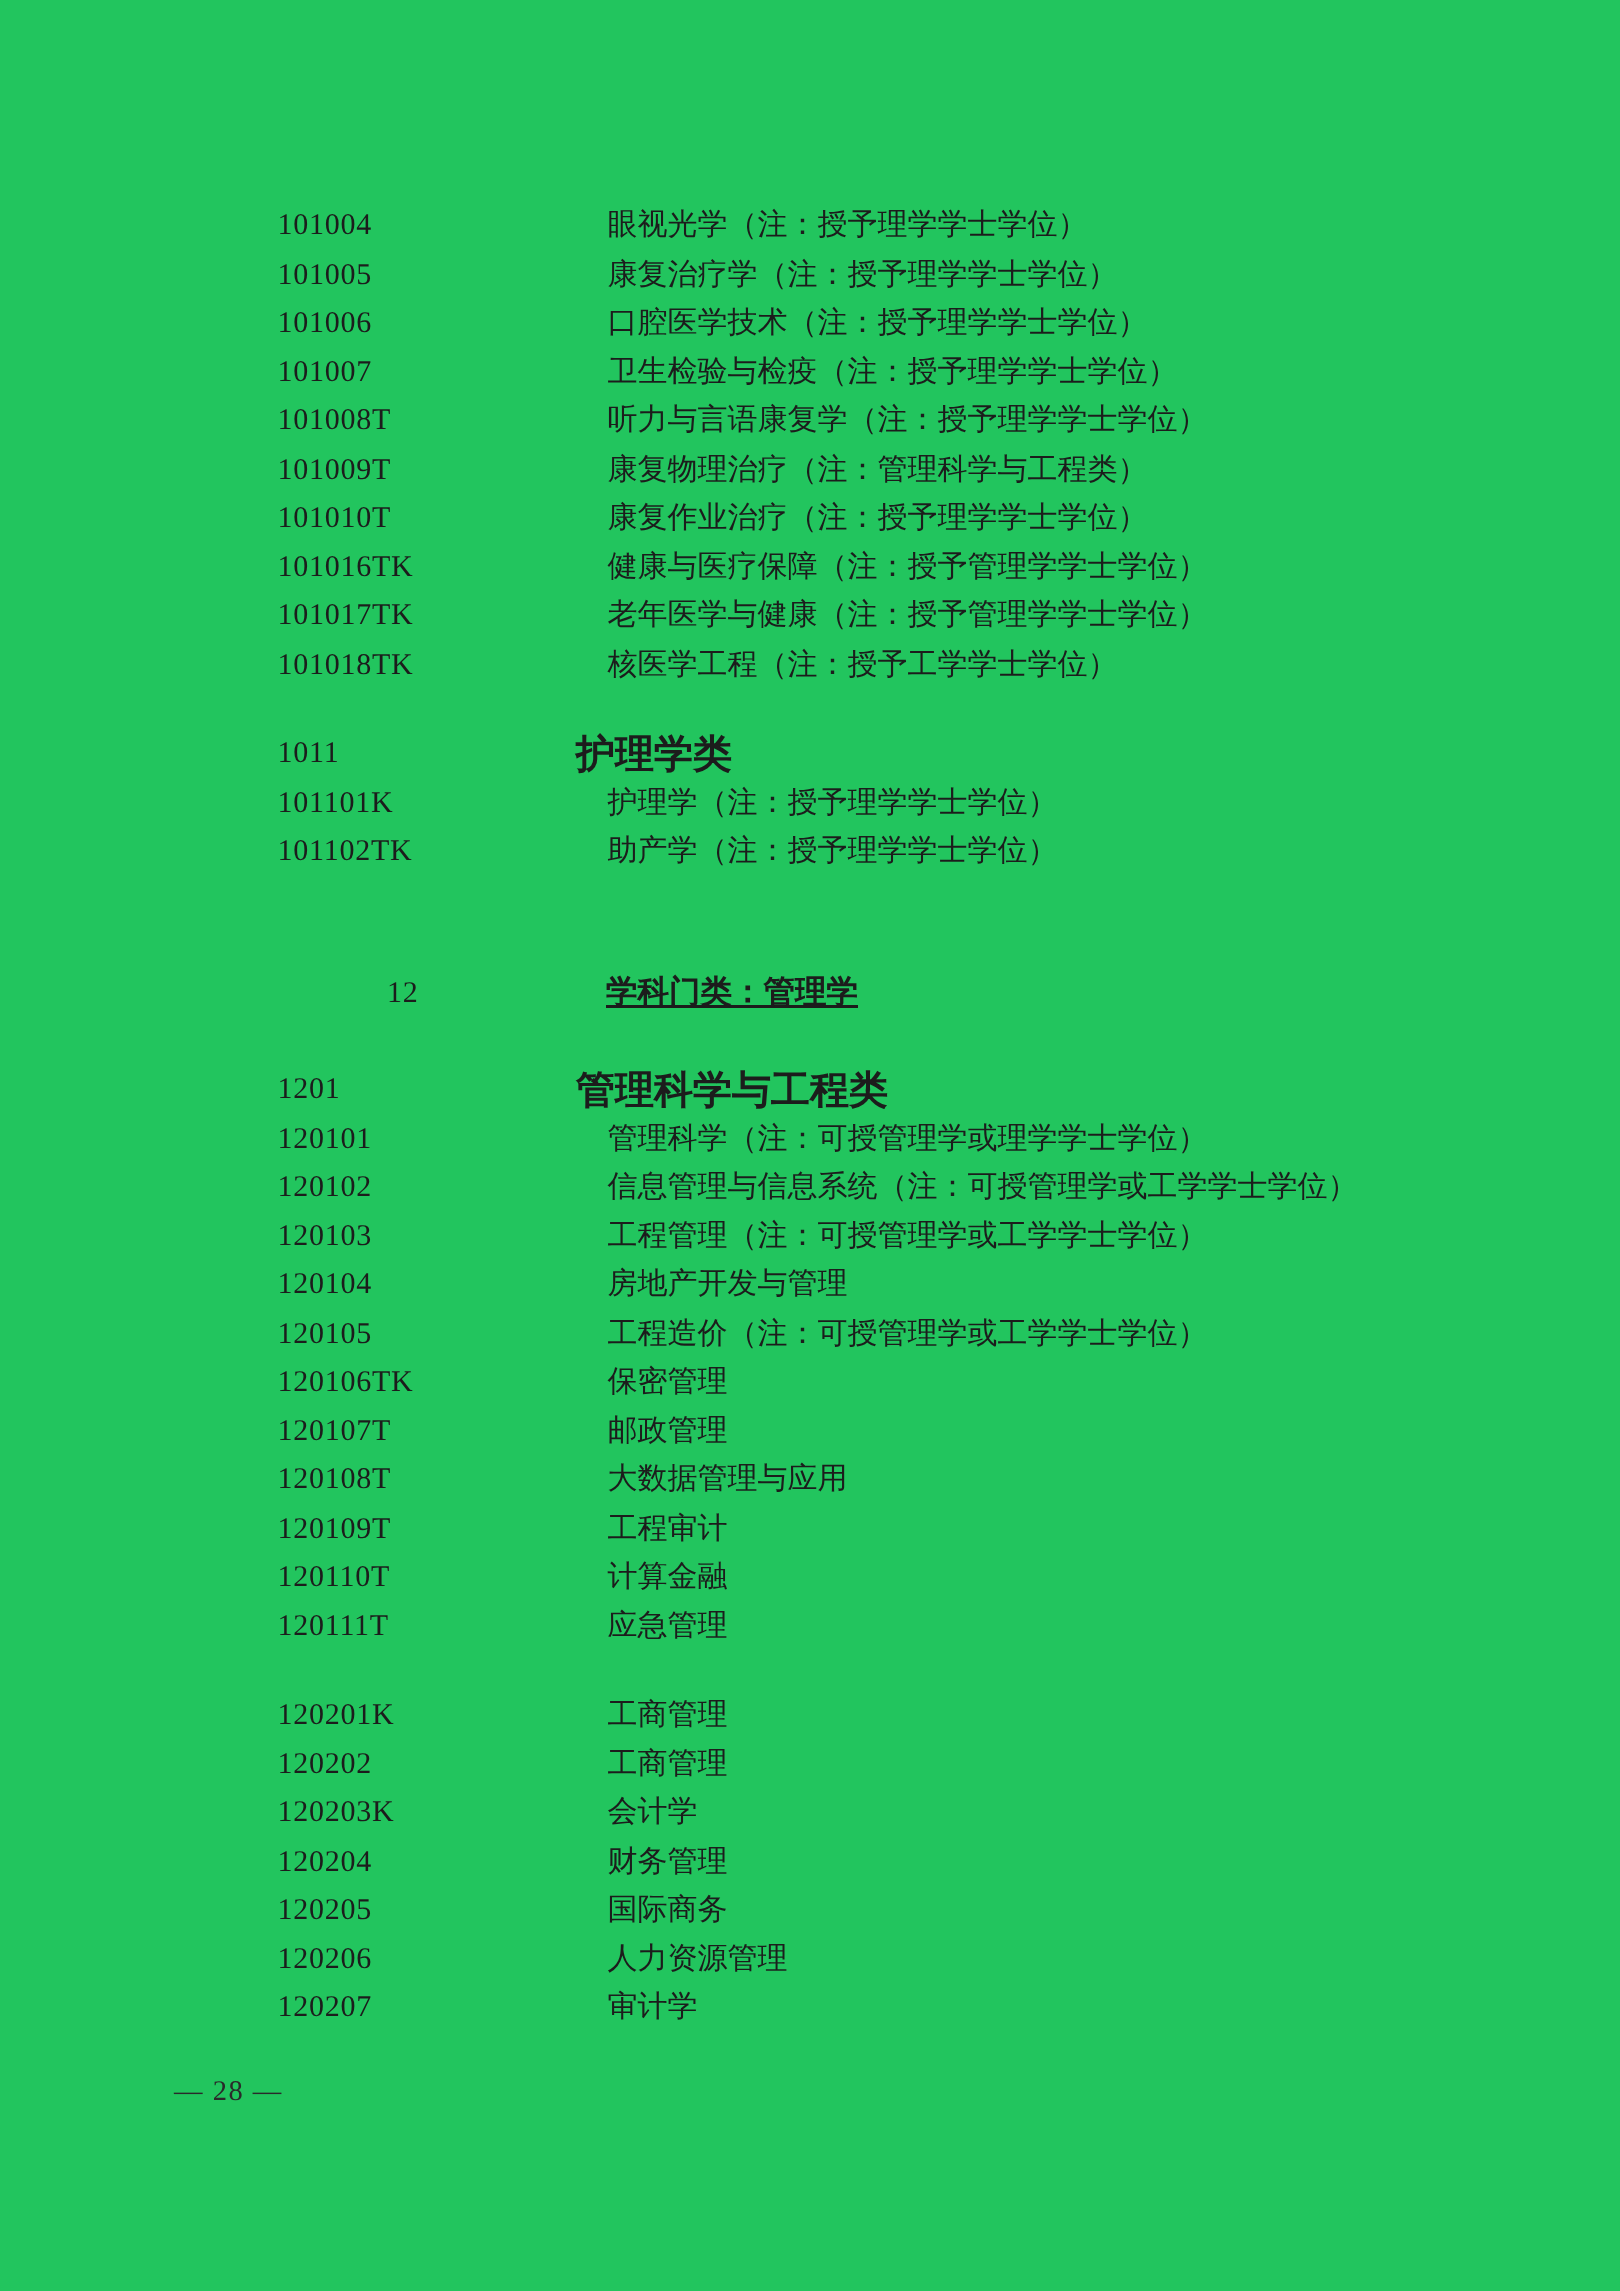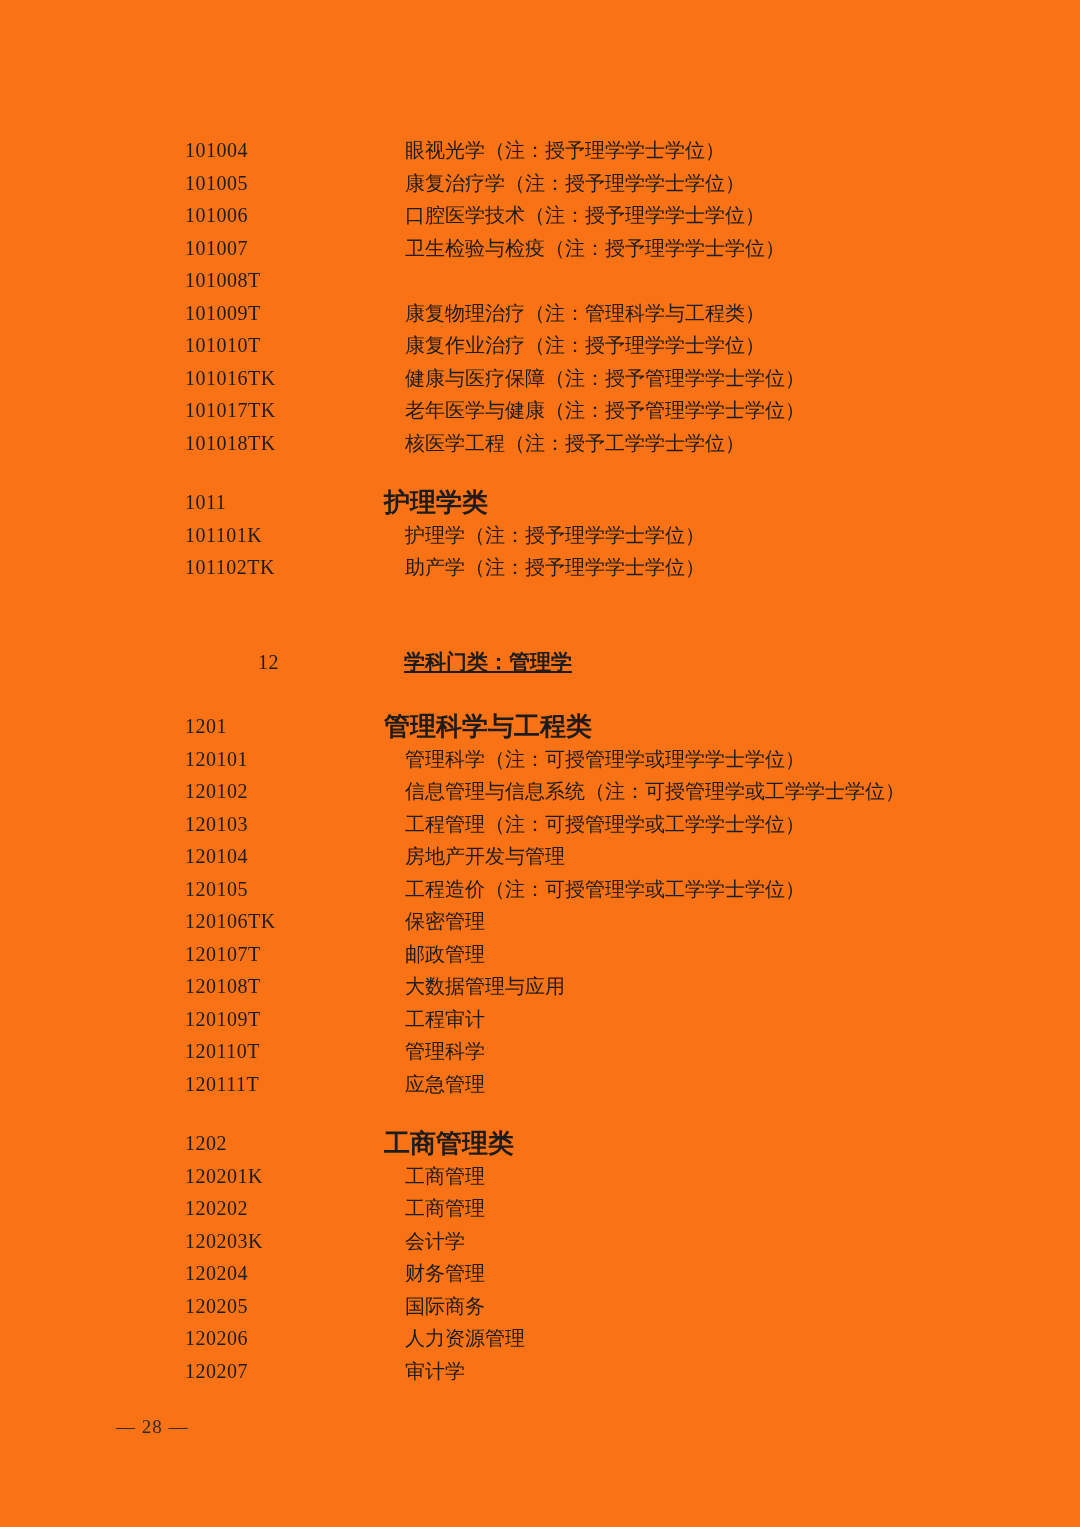--- a/index.html
+++ b/index.html
@@ -1,21 +1,21 @@
 <!DOCTYPE html>
 <html><head>
 <meta charset="utf-8">
 <style>
   html, body { margin: 0; padding: 0; background: #e8e8e8; }
   .page {
     position: relative;
     width: 1080px;
     height: 1527px;
     margin: 0 auto;
-    background: #f97316;
+    background: #22c55e;
     color: #1c1c1c;
     font-family: "Liberation Serif", "DejaVu Serif", serif;
     font-size: 20px;
     overflow: hidden;
   }
   .catalog { padding-top: 134px; }
   .row {
     display: flex;
     height: 32.5px;
     line-height: 32.5px;
@@ -58,20 +58,21 @@
       <div class="row entry">
         <span class="code">101006</span>
         <span class="name">口腔医学技术（注：授予理学学士学位）</span>
       </div>
       <div class="row entry">
         <span class="code">101007</span>
         <span class="name">卫生检验与检疫（注：授予理学学士学位）</span>
       </div>
       <div class="row entry">
         <span class="code">101008T</span>
+        <span class="name">听力与言语康复学（注：授予理学学士学位）</span>
       </div>
       <div class="row entry">
         <span class="code">101009T</span>
         <span class="name">康复物理治疗（注：管理科学与工程类）</span>
       </div>
       <div class="row entry">
         <span class="code">101010T</span>
         <span class="name">康复作业治疗（注：授予理学学士学位）</span>
       </div>
       <div class="row entry">
@@ -141,31 +142,27 @@
       <div class="row entry">
         <span class="code">120108T</span>
         <span class="name">大数据管理与应用</span>
       </div>
       <div class="row entry">
         <span class="code">120109T</span>
         <span class="name">工程审计</span>
       </div>
       <div class="row entry">
         <span class="code">120110T</span>
-        <span class="name">管理科学</span>
+        <span class="name">计算金融</span>
       </div>
       <div class="row entry">
         <span class="code">120111T</span>
         <span class="name">应急管理</span>
       </div>
       <div class="gap" style="height: 27px;"></div>
-      <div class="row category">
-        <span class="code">1202</span>
-        <span class="name">工商管理类</span>
-      </div>
       <div class="row entry">
         <span class="code">120201K</span>
         <span class="name">工商管理</span>
       </div>
       <div class="row entry">
         <span class="code">120202</span>
         <span class="name">工商管理</span>
       </div>
       <div class="row entry">
         <span class="code">120203K</span>

